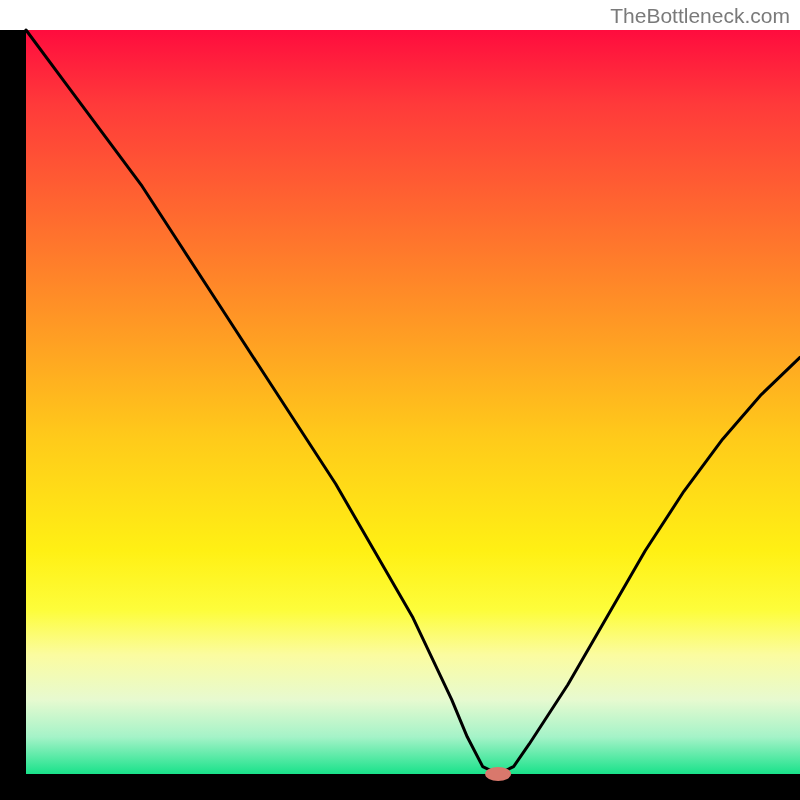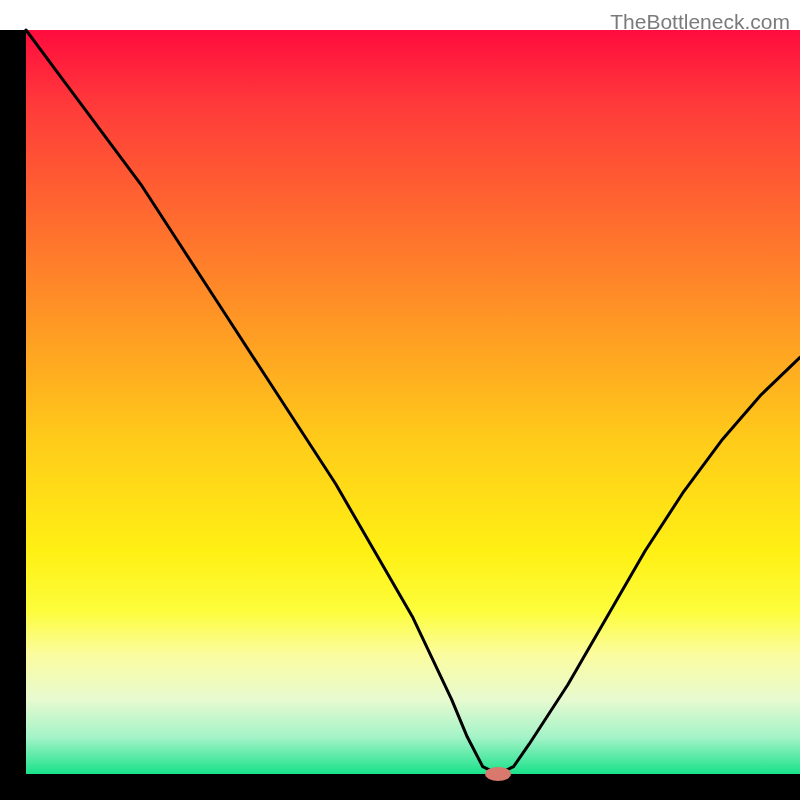--- a/index.html
+++ b/index.html
@@ -9,21 +9,21 @@
     font-family: Arial, sans-serif;
   }
   .wrap {
     width: 800px;
     height: 800px;
     position: relative;
   }
   svg { display: block; }
   .watermark {
     position: absolute;
-    top: 10px;
+    top: 4px;
     right: 10px;
     color: #7a7a7a;
     font-size: 21px;
     font-family: Arial, sans-serif;
     user-select: none;
   }
 </style>
 </head>
 <body>
 

